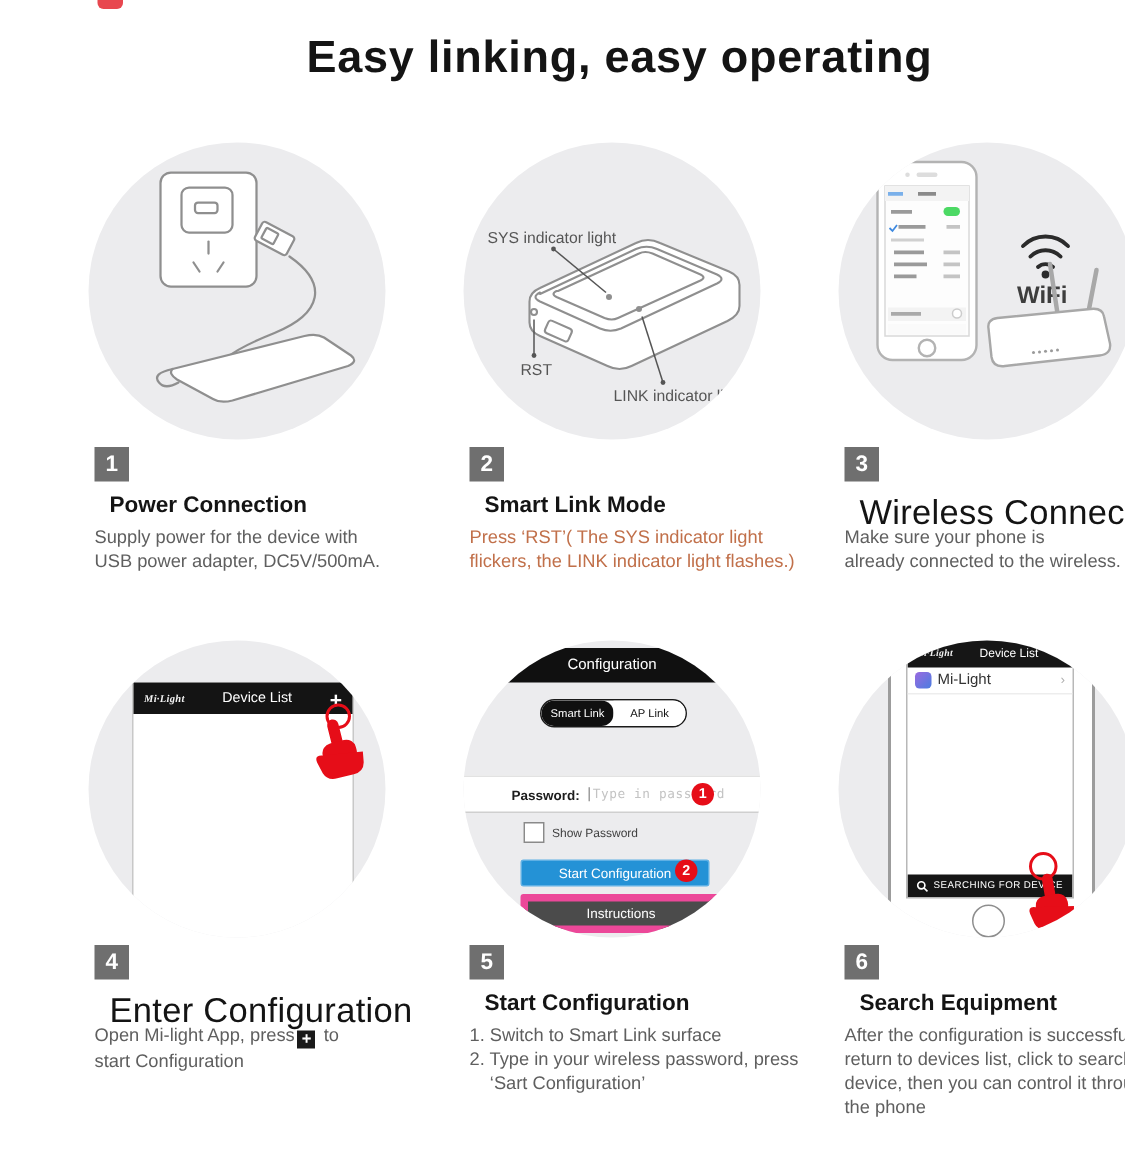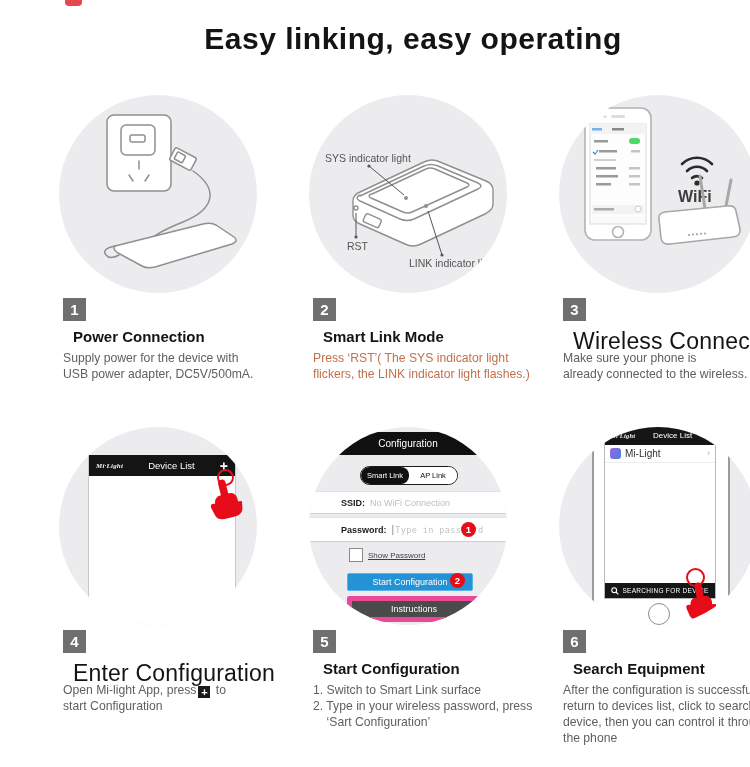--- a/index.html
+++ b/index.html
@@ -50,21 +50,21 @@
           border-top:1px solid #e2e2e2;border-bottom:1px solid #cfcfcf;display:flex;
           align-items:center;padding-left:42px;}
   .p5-label{font-size:9px;font-weight:bold;color:#1c1c1c;margin-right:5px;}
   .p5-ghost{font-size:9px;color:#bdbdbd;}
   .p5-ph{font-family:"DejaVu Sans Mono",monospace;font-size:8.5px;color:#c3c3c3;letter-spacing:.4px;}
   .p5-cursor{color:#8a8a8a;font-size:10px;margin-right:1px;}
   .num-badge{position:absolute;width:15px;height:15px;background:#e60d18;border-radius:50%;
              color:#fff;font-size:9.5px;font-weight:bold;display:flex;align-items:center;justify-content:center;}
   .p5-checkrow{position:absolute;left:40px;top:121px;display:flex;align-items:center;}
   .p5-checkbox{width:12px;height:12px;border:1.5px solid #8a8a8a;background:#fff;}
-  .p5-checklabel{font-size:8px;color:#3f3f3f;margin-left:5px;text-decoration:underline;}
+  .p5-checklabel{font-size:8px;color:#3f3f3f;margin-left:5px;}
   .p5-btn{position:absolute;left:38px;width:124px;height:16px;display:flex;align-items:center;
           justify-content:center;font-size:9px;color:#fff;border-radius:2px;}
   .p5-btn-blue{top:146px;background:#2492d6;border:1px solid #5fb0e4;}
   .p5-btn-dark{top:169px;background:#4b4b4b;border:5px solid #ec4899;}
 
   
   .p6-phone{position:absolute;left:33px;top:-24px;width:134px;height:230px;background:#fff;
             border:2px solid #9c9c9c;border-radius:18px;}
   .p6-screen{position:absolute;left:45px;top:-2px;width:110px;height:172px;background:#fff;
              border:1px solid #b8b8b8;overflow:hidden;display:flex;flex-direction:column;}
@@ -230,24 +230,20 @@
 start Configuration</span></div>
   </div>
 
   <div class="panel p-r2c2">
     <div class="circle">
       <div class="p5-header">Configuration</div>
       <div class="p5-tabs">
         <div class="p5-tab p5-tab-active">Smart Link</div>
         <div class="p5-tab p5-tab-idle">AP Link</div>
       </div>
-      <div class="p5-row" style="top:64px;">
-        <span class="p5-label">SSID:</span>
-        <span class="p5-ghost">No WiFi Connection</span>
-      </div>
       <div class="p5-row" style="top:90px;height:23px;">
         <span class="p5-label">Password:</span>
         <span class="p5-cursor">|</span>
         <span class="p5-ph">Type in password</span>
       </div>
       <div class="num-badge" style="left:152px;top:95px;">1</div>
       <div class="p5-checkrow">
         <span class="p5-checkbox"></span>
         <span class="p5-checklabel">Show Password</span>
       </div>

